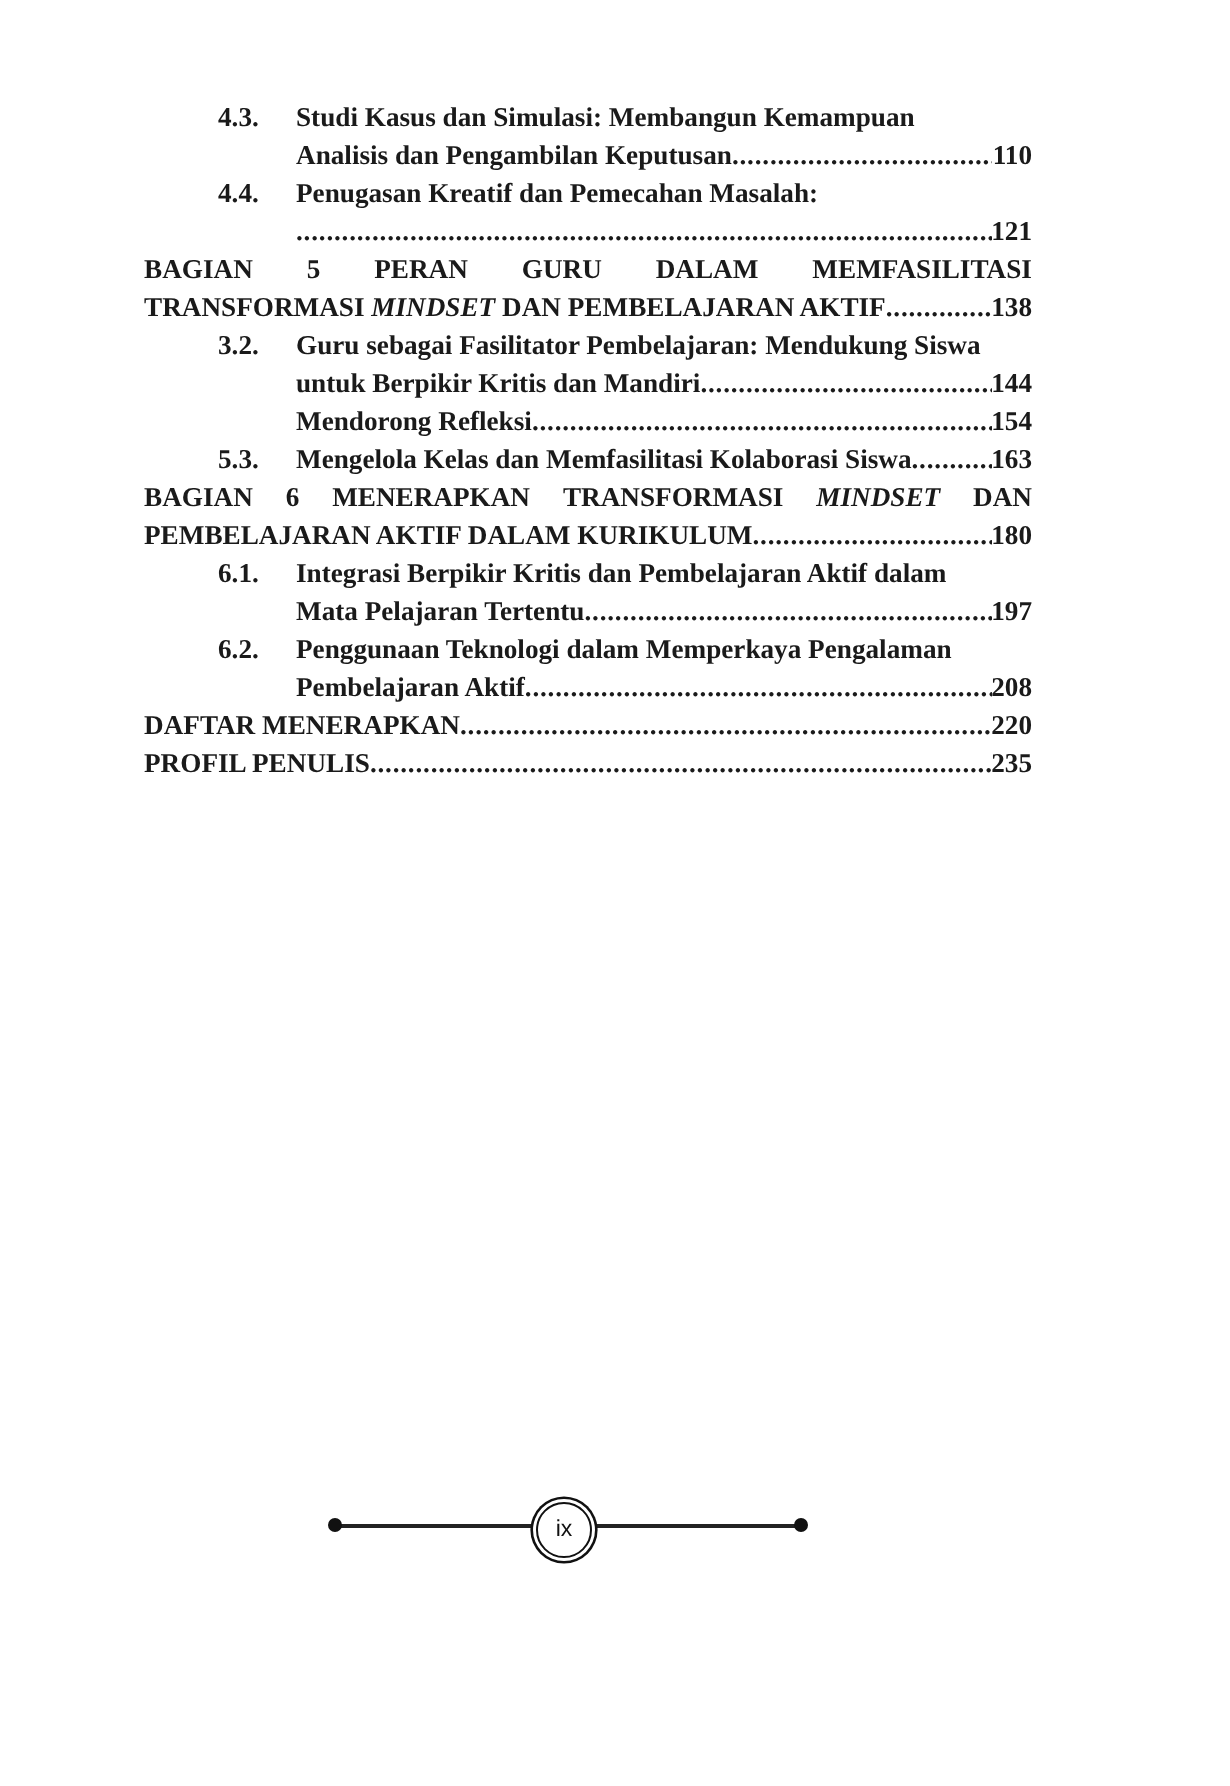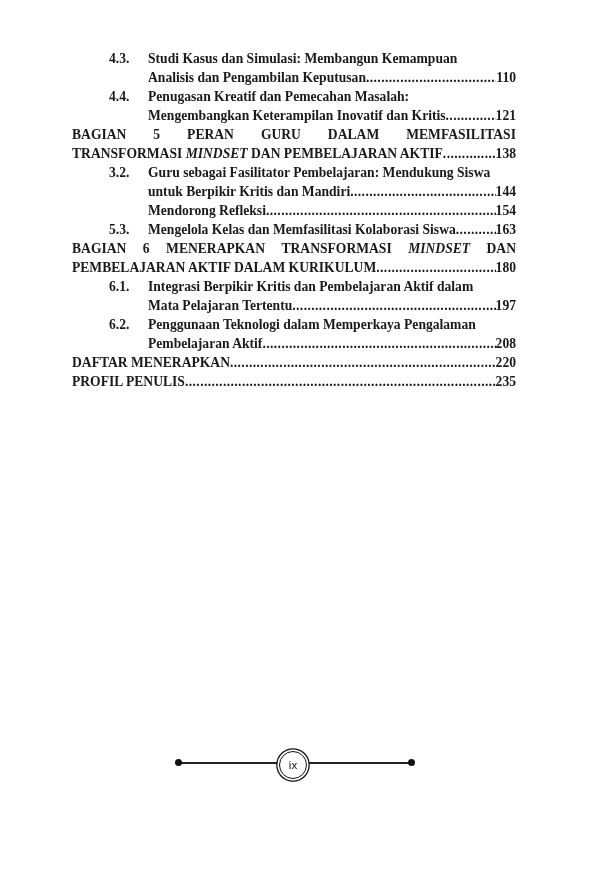--- a/index.html
+++ b/index.html
@@ -15,21 +15,21 @@
     .dotted { display: flex; align-items: baseline; }
     .dotted .txt { flex: 0 0 auto; }
     .dotted .dots { flex: 1 1 auto; overflow: hidden; white-space: nowrap; }
     .dotted .dots::after {
       content: "................................................................................................................................................................................................";
       letter-spacing: 0.4px;
     }
     .dotted .pg { flex: 0 0 auto; }
     .justify { display: flex; justify-content: space-between; }
     i { font-style: italic; }
-    .footer { position: absolute; left: 175px; top: 750px; width: 240px; height: 36px; }
+    .footer { position: absolute; left: 164px; top: 750px; width: 240px; height: 36px; }
     .footer .rule { position: absolute; left: 3px; right: 3px; top: 12px; height: 1.5px; background: #222; }
     .footer .dot { position: absolute; top: 9px; width: 7px; height: 7px; border-radius: 50%; background: #111; }
     .footer .dot.l { left: 0; }
     .footer .dot.r { right: 0; }
     .footer .circle {
       position: absolute; left: 104px; top: 1px; width: 26px; height: 26px; border-radius: 50%;
       background: #fff; border: 1.5px solid #111; box-shadow: 0 0 0 1.5px #fff, 0 0 0 2.8px #111;
       display: flex; align-items: center; justify-content: center;
       font-family: "Liberation Sans", sans-serif; font-size: 11.5px; color: #111;
     }
@@ -50,21 +50,20 @@
       <span class="pg">110</span>
     </span>
   </div>
 
   <div class="line">
     <span class="num">4.4.</span>
     <span class="sub">Penugasan Kreatif dan Pemecahan Masalah:</span>
   </div>
   <div class="line">
     <span class="sub dotted">
-      <span class="txt">Mengembangkan Keterampilan Inovatif dan Kritis</span>
       <span class="dots"></span>
       <span class="pg">121</span>
     </span>
   </div>
 
   <div class="line">
     <span class="top justify">
       <span>BAGIAN</span>
       <span>5</span>
       <span>PERAN</span>

